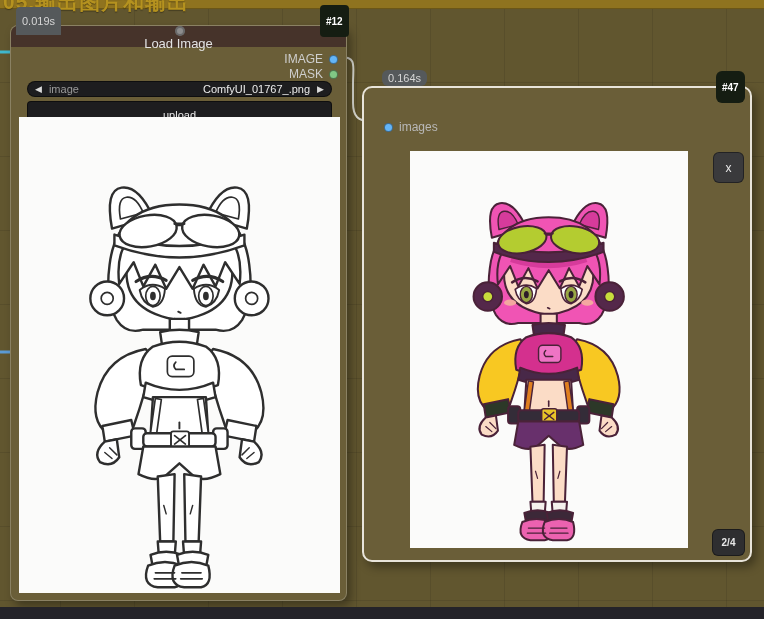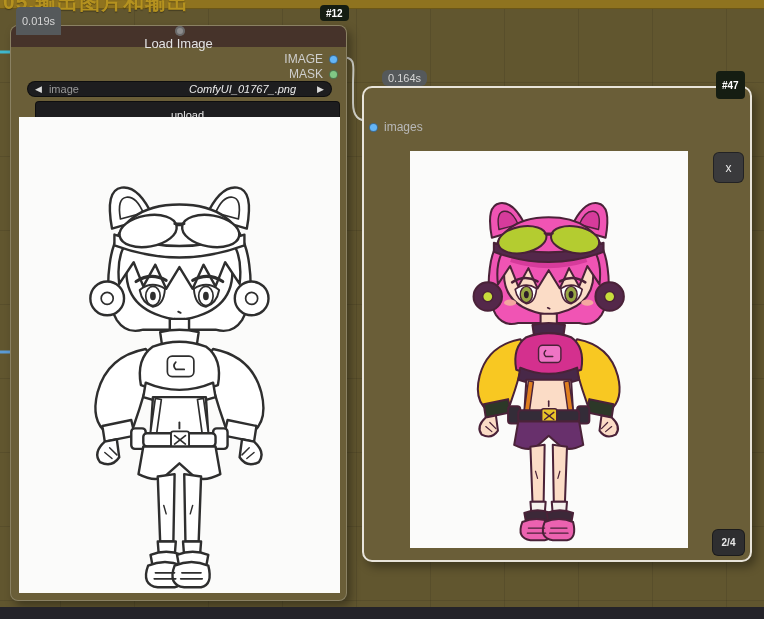--- a/index.html
+++ b/index.html
@@ -50,39 +50,39 @@
   .slot-dot.green { background:#81c784; }
   .slot-row .lbl { margin:0 6px; }
 
   .widget {
     position:absolute; background:#1d1d1f; color:#e6e6e6; font-size:11px;
     display:flex; align-items:center; border:1px solid rgba(0,0,0,.5);
   }
   .combo { border-radius:8px; padding:0 7px; }
   .combo .arrow { color:#dcdcdc; font-size:9px; flex:0 0 auto; cursor:pointer; }
   .combo .wlabel { color:#9a9a9a; margin-left:7px; }
-  .combo .wvalue { margin-left:auto; margin-right:21px; color:#ececec;font-style:italic; }
+  .combo .wvalue { margin-left:auto; margin-right:7px; color:#ececec; }
   .btn-upload { border-radius:4px; justify-content:center; cursor:pointer; }
   .pill { border-radius:9px; padding:0 12px; }
   .pill .wlabel { color:#a8a8a8; }
   .pill .wvalue { margin-left:auto; color:#ffffff; }
 
   .preview { position:absolute; background:#fbfbfa; display:flex; justify-content:center; align-items:flex-end; overflow:hidden; }
   .preview svg { display:block; }
   .preview-left  { left:8px;  top:91px; width:321px; height:476px; }
   .preview-left svg { height:87%; margin-bottom:1px; }
   .preview-right { left:46px; top:63px; width:278px; height:397px; }
   .preview-right svg { height:88%; margin-bottom:4px; }
 
   .badge {
     position:absolute; z-index:4; display:flex; align-items:center; justify-content:center;
     font-size:10px; border-radius:4px; color:#ffffff; white-space:nowrap;
   }
   .timer-badge { background:#55595b; color:#d6d6d6; font-size:11px; padding:1px 6px; border-radius:4px 4px 0 0; }
-  .id-badge { background:#151d12; font-weight:bold; padding:0 6px; font-size:10px; }
+  .id-badge { background:#151d12; font-weight:bold; padding:16px 6px; font-size:10px; }
 
   .sq-btn {
     position:absolute; background:#3a3a3c; border:1px solid rgba(0,0,0,.4); border-radius:6px;
     color:#e8e8e8; display:flex; align-items:center; justify-content:center; z-index:4; cursor:pointer;
   }
   .page-badge { background:#2e2e30; font-size:10px; font-weight:bold; }
 </style>
 </head>
 <body>
 
@@ -115,21 +115,21 @@
       <span class="slot-dot green"></span>
     </div>
 
     <div class="widget combo" style="left:16px; top:55px; width:305px; height:16px;">
       <span class="arrow">◀</span>
       <span class="wlabel">image</span>
       <span class="wvalue">ComfyUI_01767_.png</span>
       <span class="arrow">▶</span>
     </div>
 
-    <div class="widget btn-upload" style="left:24px; top:75px; width:305px; height:28px;text-align:right;">
+    <div class="widget btn-upload" style="left:16px; top:75px; width:305px; height:28px;text-align:right;">
       <span>upload</span>
     </div>
 
     <div class="preview preview-left">
         <svg viewBox="0 0 220 344" xmlns="http://www.w3.org/2000/svg" preserveAspectRatio="xMidYMax meet">
 <g stroke="#2e2e2e" stroke-width="2" stroke-linejoin="round" stroke-linecap="round">
   <path fill="#ffffff" d="M54,42 Q48,10 62,8 Q76,6 88,32 Z"></path>
   <path fill="#ffffff" d="M166,42 Q172,10 158,8 Q144,6 132,32 Z"></path>
   <path fill="#ffffff" stroke-width="1.4" d="M61,34 Q58,17 66,16 Q74,15 80,29 Z"></path>
   <path fill="#ffffff" stroke-width="1.4" d="M159,34 Q162,17 154,16 Q146,15 140,29 Z"></path>
@@ -191,25 +191,25 @@
   <path fill="#ffffff" d="M84,322 Q78,338 92,340 L106,340 Q116,338 112,322 Q98,316 84,322 Z"></path>
   <path fill="#ffffff" d="M106,322 Q100,338 114,340 L128,340 Q138,338 134,322 Q120,316 106,322 Z"></path>
   <path d="M90,328 L106,328 M89,333 L107,333" fill="none" stroke-width="1.3"></path>
   <path d="M112,328 L128,328 M111,333 L129,333" fill="none" stroke-width="1.3"></path>
 </g>
 </svg>
       </div>
   </div>
 
   <div class="badge timer-badge" style="left:382px; top:70px; height:16px;border-radius:6px;">0.164s</div>
-  <div class="badge id-badge" style="left:716px; top:71px; height:28px;">#47</div>
+  <div class="badge id-badge" style="left:716px; top:71px; height:28px;border-radius:6px;">#47</div>
 
   <div class="node node-save">
 
-    <div class="slot-row" style="left:5px; top:32px;">
+    <div class="slot-row" style="left:20px; top:32px;">
       <span class="slot-dot blue"></span>
       <span class="lbl" style="color:#b8b8b8;">images</span>
     </div>
 
 
     <div class="preview preview-right">
         <svg viewBox="0 0 220 344" xmlns="http://www.w3.org/2000/svg" preserveAspectRatio="xMidYMax meet">
 <g stroke="#4a2238" stroke-width="2" stroke-linejoin="round" stroke-linecap="round">
   <path fill="#f054b4" d="M54,42 Q48,10 62,8 Q76,6 88,32 Z"></path>
   <path fill="#f054b4" d="M166,42 Q172,10 158,8 Q144,6 132,32 Z"></path>

